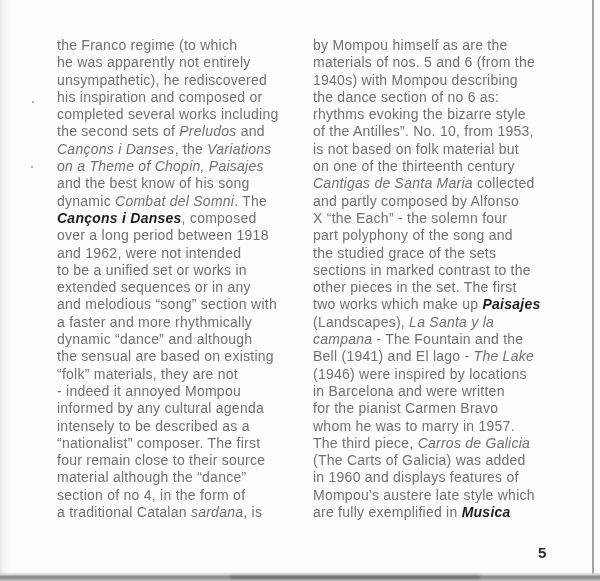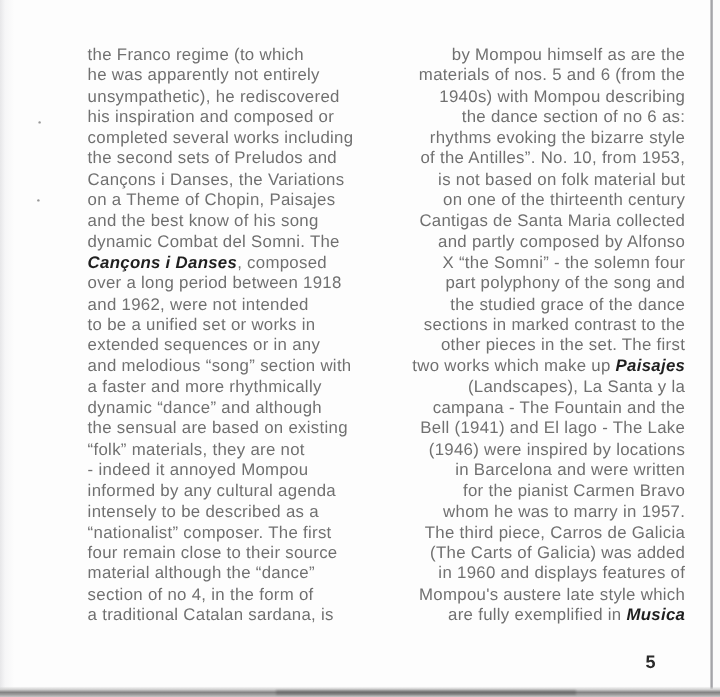--- a/index.html
+++ b/index.html
@@ -12,24 +12,24 @@
   }
   .col{
     position:absolute;
     top:37px;
     font-size:14px;
     line-height:17.3px;
     letter-spacing:0.25px;
     color:#707070;
     white-space:nowrap;
   }
-  .col-left{left:73px;width:250px;}
-  .col-right{left:313px;width:258px;text-align:right;}
+  .col-left{left:57px;width:250px;}
+  .col-right{left:313px;width:258px;}
   .line{height:17.3px;}
-  .it{}
+  .it{font-style:italic;}
   .bi{font-style:italic;font-weight:700;color:#1f1f1f;}
   .page-number{
     position:absolute;
     left:538px;top:544px;
     font-size:15px;
     font-weight:700;
     color:#2b2b2b;
     letter-spacing:0.3px;
   }
   .edge-left{
@@ -102,23 +102,23 @@
       <div class="line"><span>by Mompou himself as are the</span></div>
       <div class="line"><span>materials of nos. 5 and 6 (from the</span></div>
       <div class="line"><span>1940s) with Mompou describing</span></div>
       <div class="line"><span>the dance section of no 6 as:</span></div>
       <div class="line"><span>rhythms evoking the bizarre style</span></div>
       <div class="line"><span>of the Antilles”. No. 10, from 1953,</span></div>
       <div class="line"><span>is not based on folk material but</span></div>
       <div class="line"><span>on one of the thirteenth century</span></div>
       <div class="line"><span class="it">Cantigas de Santa Maria</span><span> collected</span></div>
       <div class="line"><span>and partly composed by Alfonso</span></div>
-      <div class="line"><span>X “the Somni” - the solemn four</span></div>
+      <div class="line"><span>X “the Each” - the solemn four</span></div>
       <div class="line"><span>part polyphony of the song and</span></div>
-      <div class="line"><span>the studied grace of the dance</span></div>
+      <div class="line"><span>the studied grace of the sets</span></div>
       <div class="line"><span>sections in marked contrast to the</span></div>
       <div class="line"><span>other pieces in the set. The first</span></div>
       <div class="line"><span>two works which make up </span><span class="bi">Paisajes</span></div>
       <div class="line"><span>(Landscapes), </span><span class="it">La Santa y la</span></div>
       <div class="line"><span class="it">campana</span><span> - The Fountain and the</span></div>
       <div class="line"><span>Bell (1941) and El lago - </span><span class="it">The Lake</span></div>
       <div class="line"><span>(1946) were inspired by locations</span></div>
       <div class="line"><span>in Barcelona and were written</span></div>
       <div class="line"><span>for the pianist Carmen Bravo</span></div>
       <div class="line"><span>whom he was to marry in 1957.</span></div>

